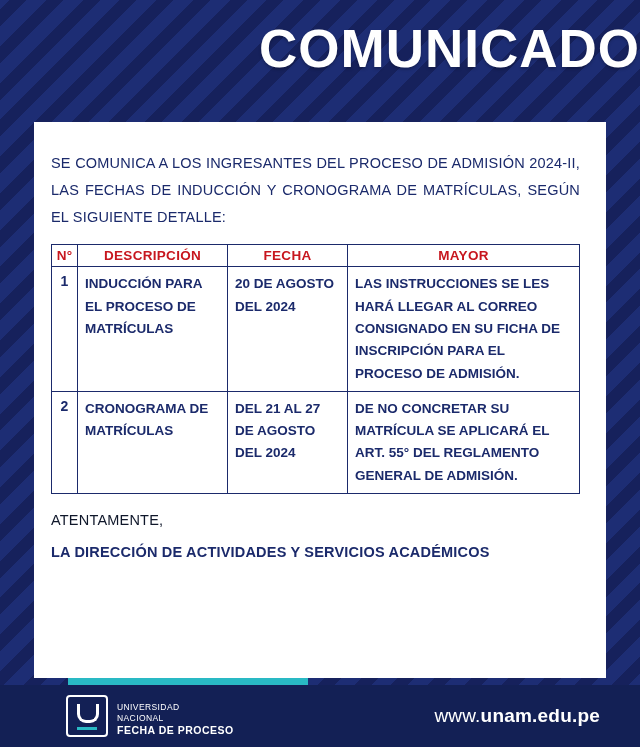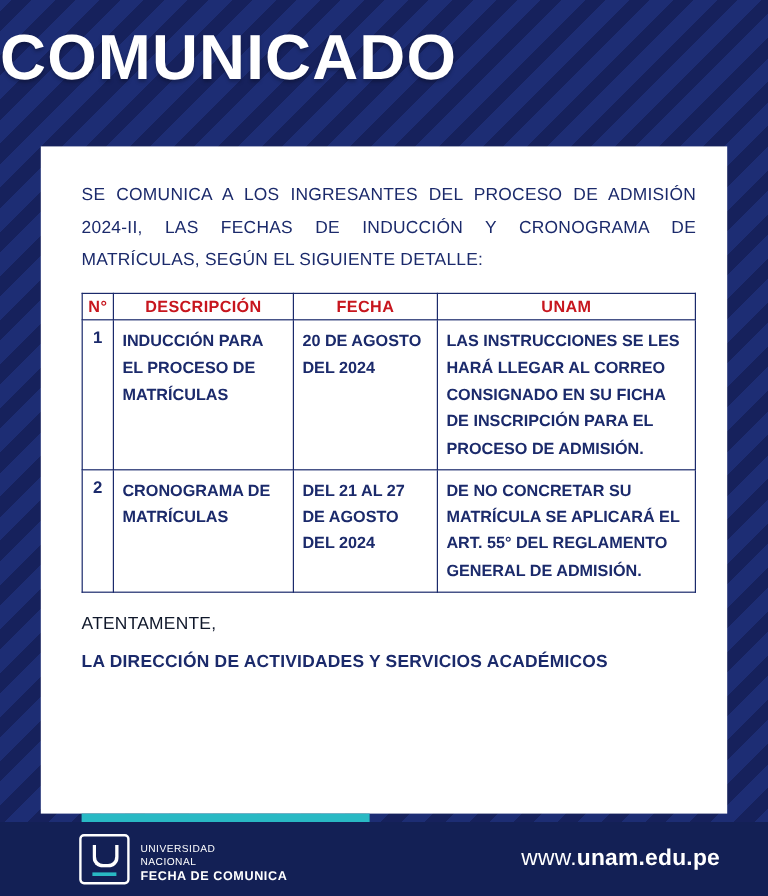--- a/index.html
+++ b/index.html
@@ -22,38 +22,38 @@
         -45deg,
         #16215c 0px,
         #16215c 12px,
         #1d2d74 12px,
         #1d2d74 26px
       );
     overflow: hidden;
   }
   .title {
     position: relative;
-    text-align: left;
+    text-align: right;
     color: #ffffff;
     font-size: 53px;
     font-weight: bold;
     letter-spacing: 1px;
     padding-top: 22px;
     line-height: 1;
     text-shadow: 0 2px 3px rgba(0,0,0,0.25);
   }
   .card {
     position: absolute;
     left: 34px;
     top: 122px;
     width: 572px;
     height: 556px;
     background: #ffffff;
     box-sizing: border-box;
-    padding: 28px 26px 10px 34px;
+    padding: 28px 26px 10px 17px;
   }
   .intro {
     color: #1b2a6b;
     font-size: 14.5px;
     line-height: 1.85;
     text-align: justify;
     text-align-last: left;
     letter-spacing: 0.2px;
     margin: 0 0 14px 0;
   }
@@ -217,21 +217,21 @@
         <col class="col-n">
         <col class="col-d">
         <col class="col-f">
         <col class="col-no">
       </colgroup>
       <thead>
         <tr>
           <th>N°</th>
           <th>DESCRIPCIÓN</th>
           <th>FECHA</th>
-          <th>UNAM</th>
+          <th>MAYOR</th>
         </tr>
       </thead>
       <tbody>
         <tr>
           <td class="cell-n">1</td>
           <td class="cell-text">INDUCCIÓN PARA EL PROCESO DE MATRÍCULAS</td>
           <td class="cell-text">20 DE AGOSTO DEL 2024</td>
           <td class="cell-note">LAS INSTRUCCIONES SE LES HARÁ LLEGAR AL CORREO CONSIGNADO EN SU FICHA DE INSCRIPCIÓN PARA EL PROCESO DE ADMISIÓN.</td>
         </tr>
         <tr>
@@ -249,21 +249,21 @@
   </div>
 
   <div class="teal-strip"></div>
 
   <div class="bottom-bar">
     <div class="logo-wrap">
       <div class="logo-mark"></div>
       <div class="logo-text">
         <div>UNIVERSIDAD</div>
         <div>NACIONAL</div>
-        <div class="big"><span>FECHA</span><span> DE COMUNICA</span></div>
+        <div class="big"><span>FECHA</span><span> DE PROCESO</span></div>
       </div>
     </div>
     <div class="site">
       <span>www.</span><b>unam.edu.pe</b>
     </div>
   </div>
 
 </div>
 
 </body></html>

